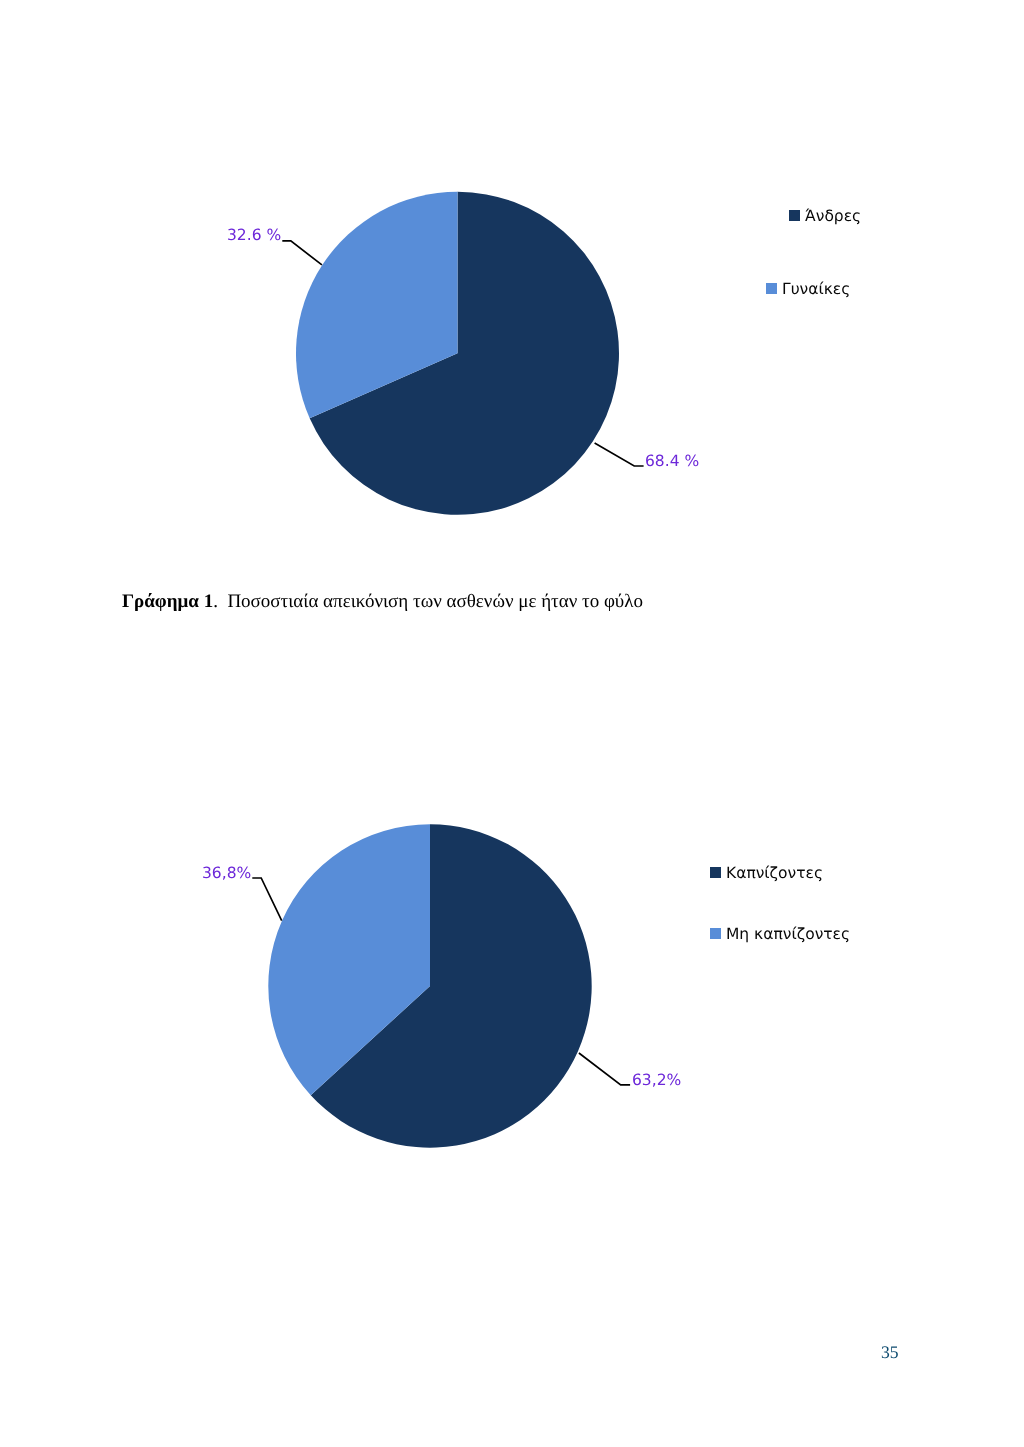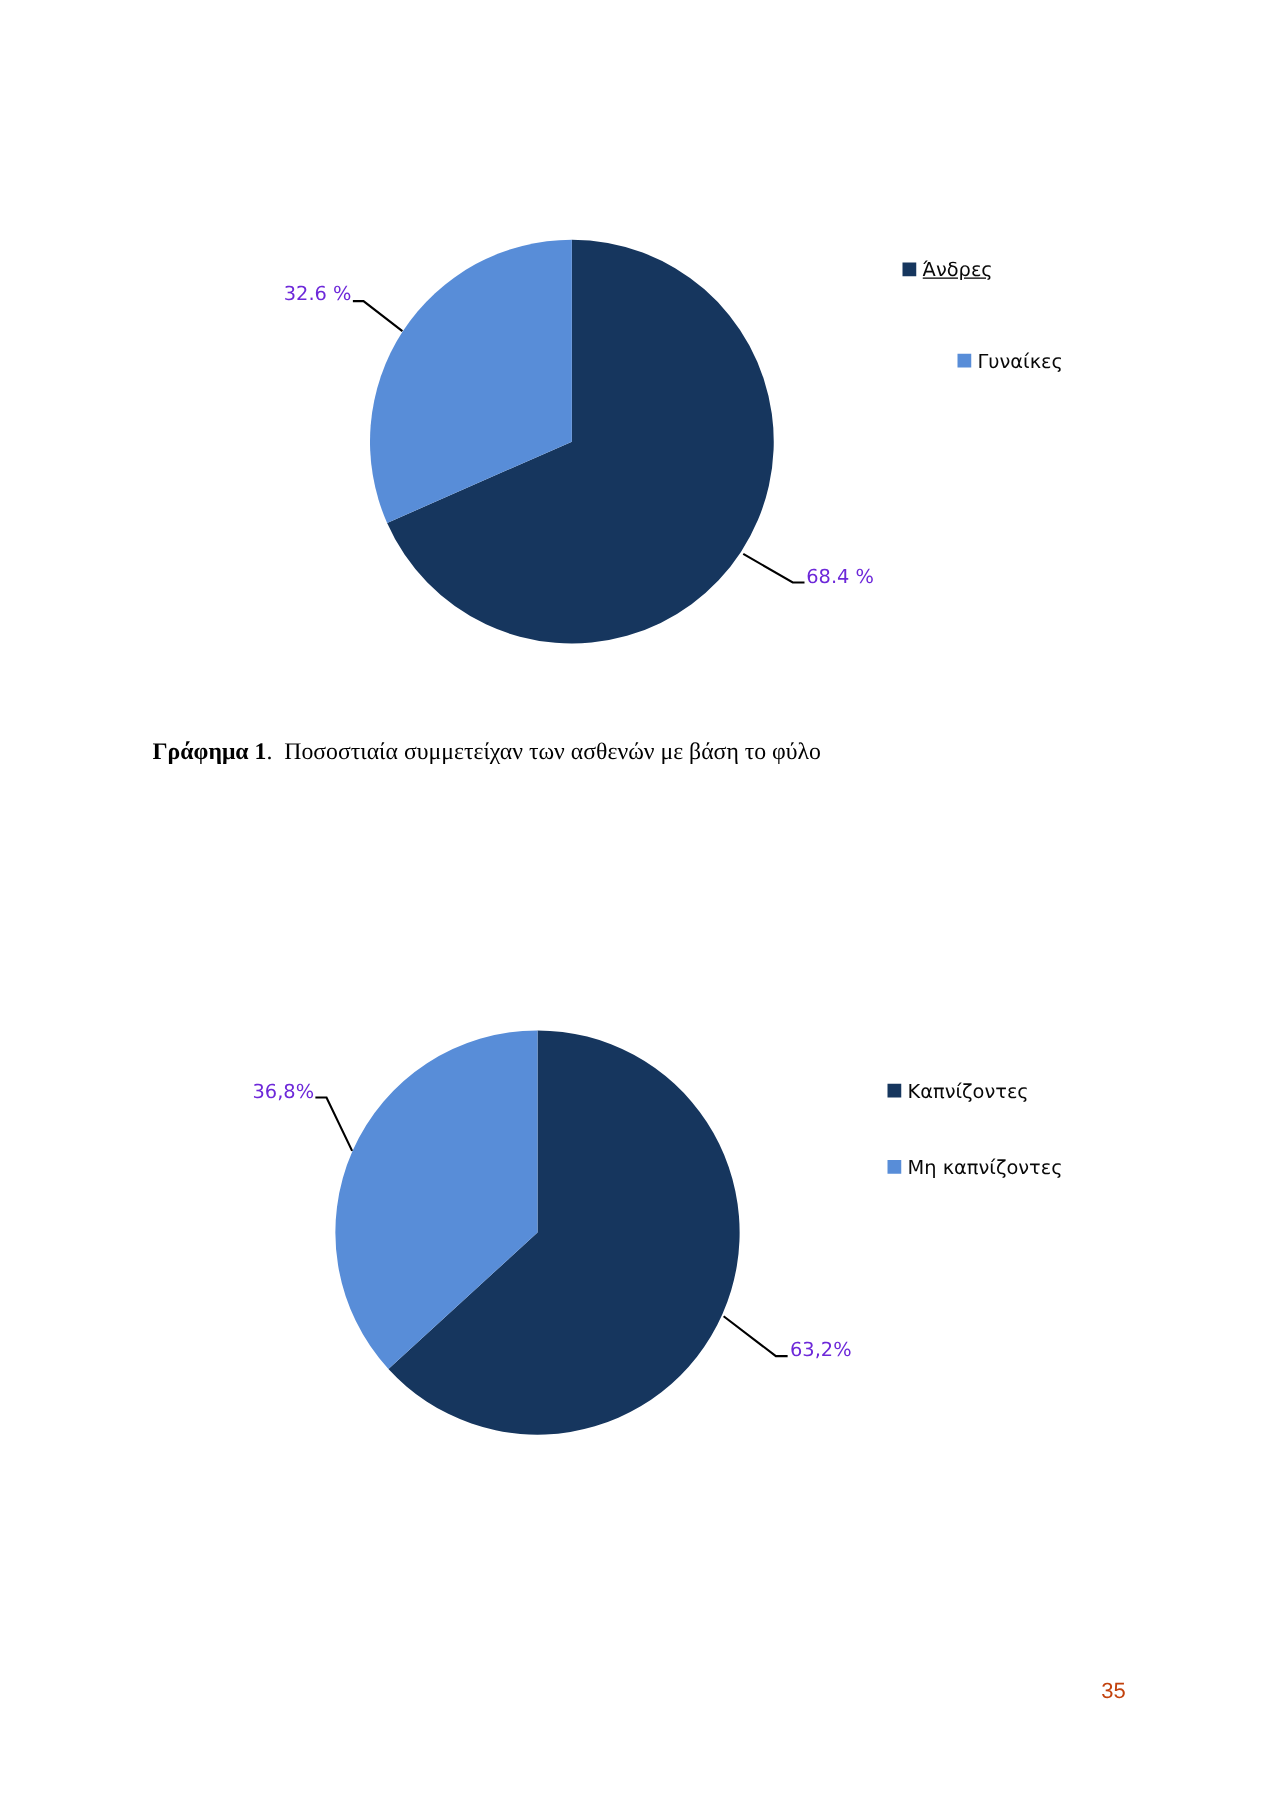--- a/index.html
+++ b/index.html
@@ -54,24 +54,24 @@
     font-family:"Liberation Serif", serif;
     font-size:19px;
     line-height:32.6px;
     text-align:justify;
     text-justify:inter-word;
     color:#000000;
     margin:0;
   }
   .pageno {
     position:absolute;
-    font-family:Liberation Sans, sans-serif;
+    font-family:Liberation Serif, serif;
     font-size:17.6px;
     line-height:1;
-    color:#c2410c;
+    color:#0c4a6e;
   }
 </style>
 </head>
 <body>
 
 <div class="page">
 
   <svg class="chart-svg" width="1024" height="560" viewBox="0 0 1024 560" style="top:0;">
     <g>
       <path d="M 457.50,353.30 L 457.50,191.80 A 161.5,161.5 0 1 1 309.69,418.37 Z" fill="#16365e"></path>
@@ -86,30 +86,30 @@
       <path d="M 430.00,176.00 L 430.00,14.30 A 161.7,161.7 0 1 1 310.74,285.20 Z" fill="#16365e"></path>
       <path d="M 430.00,176.00 L 310.74,285.20 A 161.7,161.7 0 0 1 430.00,14.30 Z" fill="#588dd8"></path>
     </g>
     <polyline points="252.3,68.0 261.2,68.0 281.7,110.7" fill="none" stroke="#000000" stroke-width="1.7" stroke-linecap="butt" stroke-linejoin="miter"></polyline>
     <polyline points="578.9,243.0 620.7,274.9 630.1,274.9" fill="none" stroke="#000000" stroke-width="1.7" stroke-linecap="butt" stroke-linejoin="miter"></polyline>
   </svg>
 
   <div class="pielabel" style="left:227.3px;top:228.2px;">32.6 %</div>
   <div class="pielabel" style="left:645.0px;top:453.8px;">68.4 %</div>
 
-  <div class="legend-item" style="left:722px;top:209.3px;text-decoration:underline;">
+  <div class="legend-item" style="left:789px;top:209.3px;">
     <span class="swatch" style="width:11px;height:11px;background:#16365e;margin-top:1px;"></span>
     <span class="legend-label" style="margin-left:4.5px;">Άνδρες</span>
   </div>
   <div class="legend-item" style="left:766.2px;top:282.0px;">
     <span class="swatch" style="width:11px;height:11px;background:#588dd8;margin-top:1px;"></span>
     <span class="legend-label" style="margin-left:4.5px;">Γυναίκες</span>
   </div>
 
-  <div class="caption" style="left:122.3px;top:591.8px;"><span class="lbl">Γράφημα 1</span><span>.  Ποσοστιαία συμμετείχαν των ασθενών με βάση το φύλο</span></div>
+  <div class="caption" style="left:122.3px;top:591.8px;"><span class="lbl">Γράφημα 1</span><span>.  Ποσοστιαία απεικόνιση των ασθενών με ήταν το φύλο</span></div>
 
 
   <div class="pielabel" style="left:201.8px;top:866.0px;">36,8%</div>
   <div class="pielabel" style="left:631.8px;top:1072.9px;">63,2%</div>
 
   <div class="legend-item" style="left:710.3px;top:865.7px;">
     <span class="swatch" style="width:11px;height:11px;background:#16365e;margin-top:1px;"></span>
     <span class="legend-label" style="margin-left:4.5px;">Καπνίζοντες</span>
   </div>
   <div class="legend-item" style="left:710.1px;top:926.8px;">

